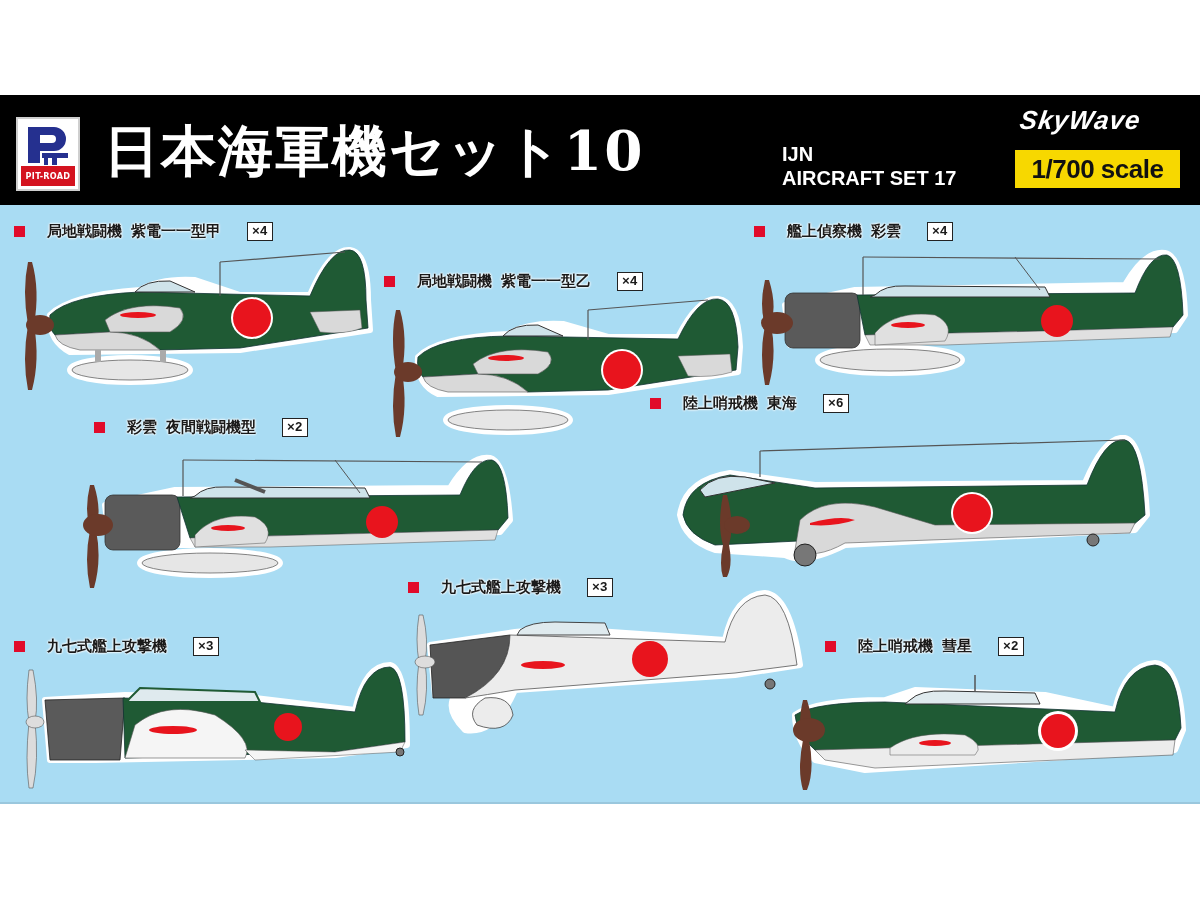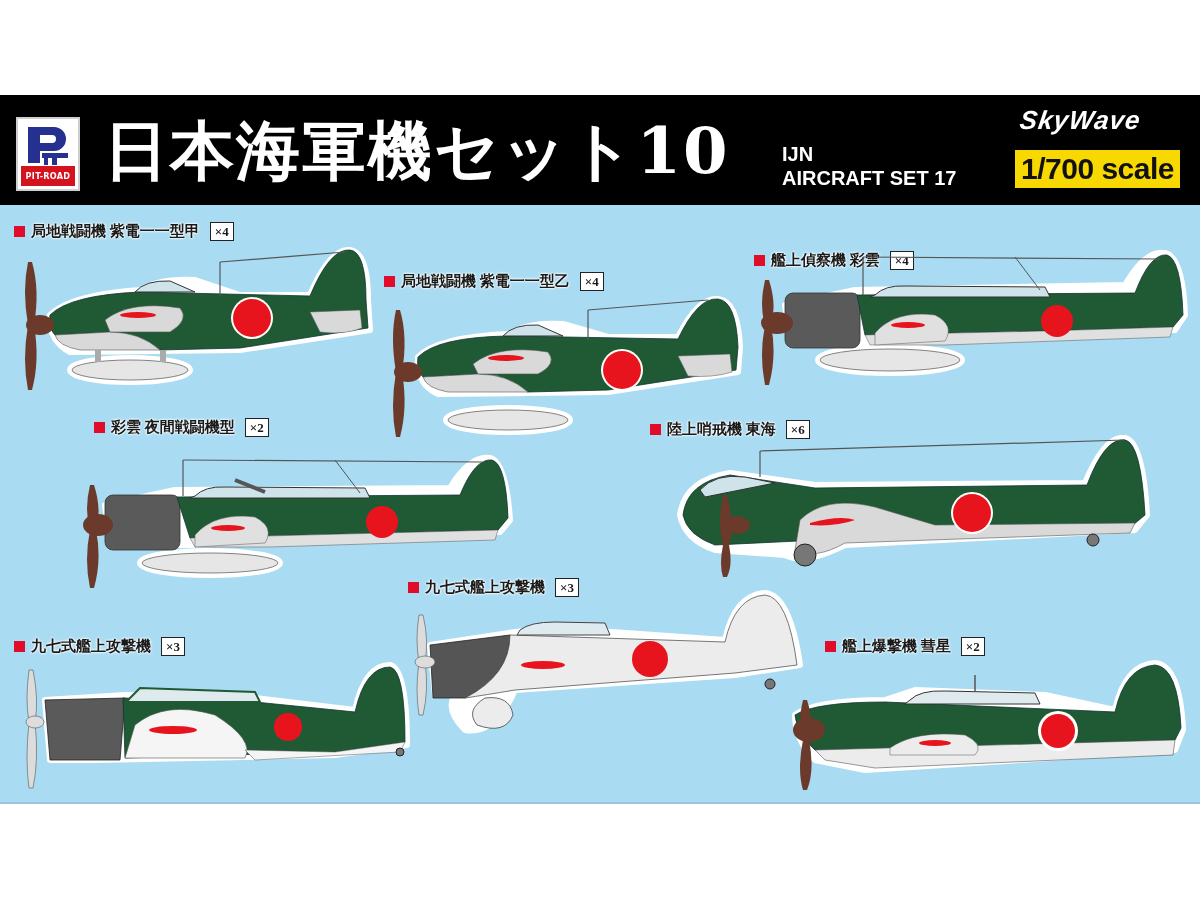--- a/index.html
+++ b/index.html
@@ -2,25 +2,25 @@
 <html><head>
 <meta charset="utf-8">
 <style>
   html, body { margin: 0; padding: 0; }
   body { width: 1200px; height: 900px; background: #ffffff; position: relative; overflow: hidden; font-family: "DejaVu Sans", sans-serif; }
   .banner { position: absolute; left: 0; top: 95px; width: 1200px; height: 110px; background: #000000; }
   .panel { position: absolute; left: 0; top: 205px; width: 1200px; height: 597px; background: #a9dcf3; border-bottom: 2px solid #9ac7dd; }
   .logo { position: absolute; left: 16px; top: 22px; width: 64px; height: 74px; background: #ffffff; border: 2px solid #cfcfcf; box-sizing: border-box; }
   .logo-mark { position: absolute; left: 6px; top: 6px; width: 48px; height: 40px; }
   .logo-strip { position: absolute; left: 3px; bottom: 3px; width: 54px; height: 20px; background: #d4131f; color: #ffffff; font-family: "DejaVu Sans Condensed", "DejaVu Sans", sans-serif; font-weight: bold; font-size: 9px; line-height: 20px; text-align: center; letter-spacing: 0.3px; }
-  .title-jp { position: absolute; left: 104px; top: 8px; color: #ffffff; font-family: "DejaVu Serif", serif; font-weight: bold; font-size: 64px; letter-spacing: 2px; white-space: nowrap; line-height: 96px; }
+  .title-jp { position: absolute; left: 104px; top: 8px; color: #ffffff; font-family: "DejaVu Serif", serif; font-weight: bold; font-size: 55px; letter-spacing: 2px; white-space: nowrap; line-height: 96px; }
   .title-en { position: absolute; left: 782px; top: 26px; color: #ffffff; font-family: "Liberation Sans", sans-serif; font-weight: bold; font-size: 20px; line-height: 24px; margin-top: 21px; }
   .brand { position: absolute; left: 1020px; top: 10px; color: #ffffff; font-family: "Liberation Sans", sans-serif; font-weight: bold; font-style: italic; font-size: 26px; letter-spacing: 1px; transform: skewX(-8deg); }
-  .scale { position: absolute; left: 1015px; top: 55px; width: 165px; height: 38px; background: #f7d800; color: #111; font-family: "Liberation Sans", sans-serif; font-weight: bold; font-size: 30px; line-height: 38px; text-align: center; letter-spacing: -0.5px; }
-  .label { position: absolute; display: flex; align-items: center; gap: 4px; font-family: Liberation Serif, serif; font-weight: bold; font-size: 15px; color: #1a1a1a; white-space: nowrap; text-shadow: 0 0 2px #fff, 0 0 2px #fff, 0 0 3px #fff; }
+  .scale { position: absolute; left: 1015px; top: 55px; width: 165px; height: 38px; background: #f7d800; color: #111; font-family: "Liberation Sans", sans-serif; font-weight: bold; font-size: 26px; line-height: 38px; text-align: center; letter-spacing: -0.5px; }
+  .label { position: absolute; display: flex; align-items: center; gap: 20px; font-family: Liberation Mono, monospace; font-weight: bold; font-size: 15px; color: #1a1a1a; white-space: nowrap; text-shadow: 0 0 2px #fff, 0 0 2px #fff, 0 0 3px #fff; }
   .label .sq { width: 11px; height: 11px; background: #e10b2a; display: inline-block; margin-right: 2px; }
   .label .qty { border: 1.5px solid #222; background: #ffffff; padding: 0 4px; font-size: 13px; line-height: 17px; margin-left: 6px; }
   .plane { position: absolute; }
 </style>
 </head>
 <body>
 
 <div class="banner">
   <div class="logo">
     <svg class="logo-mark" viewBox="0 0 48 40">
@@ -45,48 +45,48 @@
 <div class="label" style="left:14px;top:222px;">
   <span class="sq"></span>
   <span>局地戦闘機 紫電一一型甲</span>
   <span class="qty">×4</span>
 </div>
 <div class="label" style="left:384px;top:272px;">
   <span class="sq"></span>
   <span>局地戦闘機 紫電一一型乙</span>
   <span class="qty">×4</span>
 </div>
-<div class="label" style="left:754px;top:222px;margin-top:29px;">
+<div class="label" style="left:754px;top:222px;">
   <span class="sq"></span>
   <span>艦上偵察機 彩雲</span>
   <span class="qty">×4</span>
 </div>
 <div class="label" style="left:74px;top:418px;padding-left:20px;">
   <span class="sq"></span>
   <span>彩雲 夜間戦闘機型</span>
   <span class="qty">×2</span>
 </div>
-<div class="label" style="left:650px;top:420px;justify-content:flex-end;">
+<div class="label" style="left:650px;top:394px;justify-content:flex-end;">
   <span class="sq"></span>
   <span>陸上哨戒機 東海</span>
   <span class="qty">×6</span>
 </div>
 <div class="label" style="left:408px;top:578px;">
   <span class="sq"></span>
   <span>九七式艦上攻撃機</span>
   <span class="qty">×3</span>
 </div>
 <div class="label" style="left:14px;top:637px;justify-content:space-between;">
   <span class="sq"></span>
   <span>九七式艦上攻撃機</span>
   <span class="qty">×3</span>
 </div>
 <div class="label" style="left:825px;top:637px;">
   <span class="sq"></span>
-  <span>艦上爆撃機 彗星</span>
+  <span>陸上哨戒機 彗星</span>
   <span class="qty">×2</span>
 </div>
 
 <svg class="plane" style="left:10px;top:240px;" width="370" height="160" viewBox="0 0 370 160">
   <g stroke="#ffffff" stroke-width="6" stroke-linejoin="round" fill="#ffffff">
     <path d="M40 75 Q60 55 130 50 Q150 38 185 40 L230 55 L300 55 Q320 8 340 10 Q358 12 358 60 L360 90 L230 110 L60 112 Q38 100 40 75Z"></path>
     <ellipse cx="120" cy="130" rx="60" ry="12"></ellipse>
   </g>
   <path d="M40 75 Q60 55 130 52 L300 56 Q320 8 340 10 Q356 12 356 60 L358 88 L230 108 L150 110 Q120 92 100 92 L45 95 Q38 88 40 75Z" fill="#1f5a34" stroke="#133" stroke-width="0.8"></path>
   <path d="M45 95 L100 92 Q130 92 150 110 L70 110 Q48 106 45 95Z" fill="#d9d9d9" stroke="#555" stroke-width="0.6"></path>

